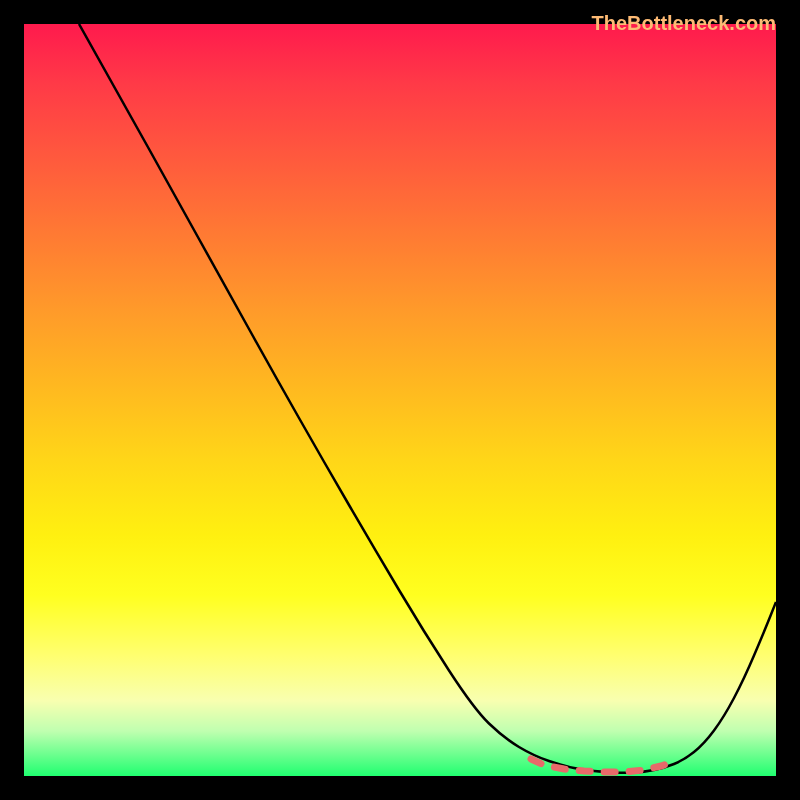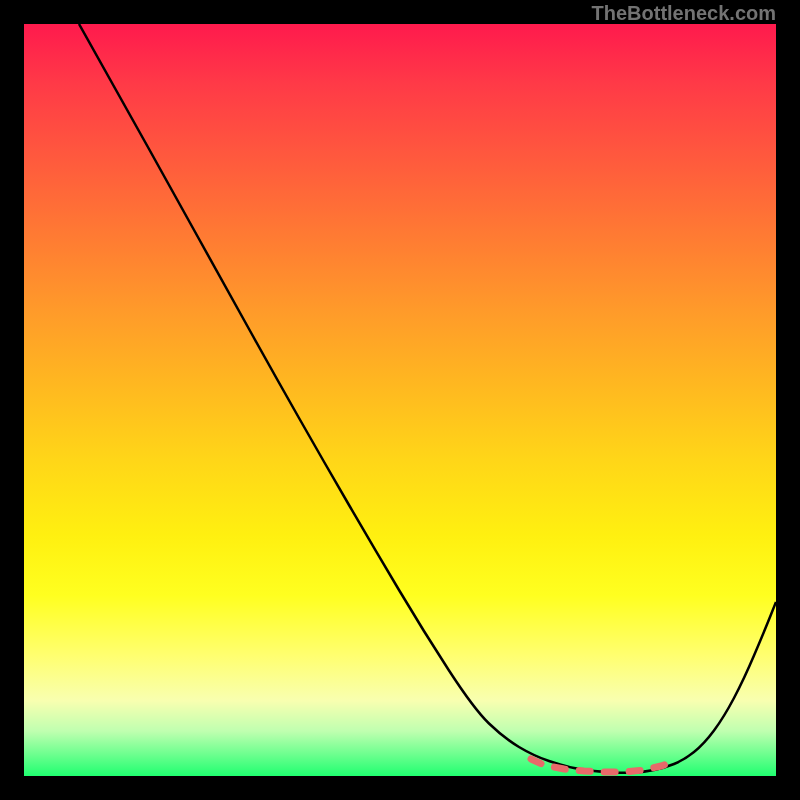--- a/index.html
+++ b/index.html
@@ -51,26 +51,26 @@
   }
   .curve-svg {
     position: absolute;
     left: 0;
     top: 0;
     width: 752px;
     height: 752px;
   }
   .attribution {
     position: absolute;
-    top: 2px;
+    top: 12px;
     right: 24px;
     font-family: Arial, Helvetica, sans-serif;
     font-size: 20px;
     font-weight: bold;
-    color: #737373;
+    color: #fdba74;
     letter-spacing: 0px;
   }
 </style>
 </head>
 <body>
 
 <div class="frame">
   <div class="plot-area">
     <div class="gradient"></div>
     <svg class="curve-svg" viewBox="0 0 752 752" preserveAspectRatio="none">

